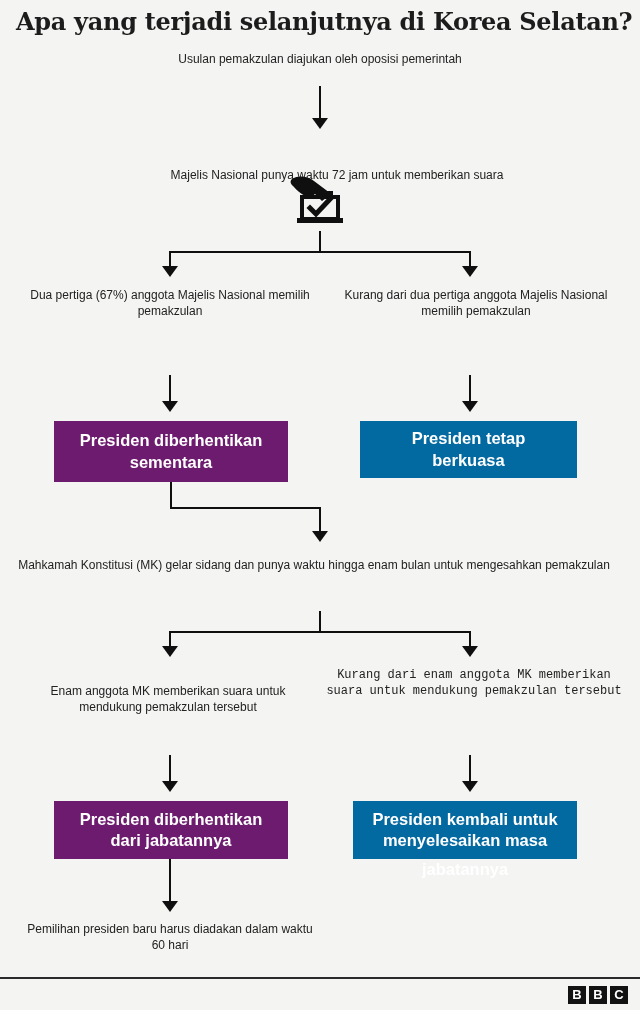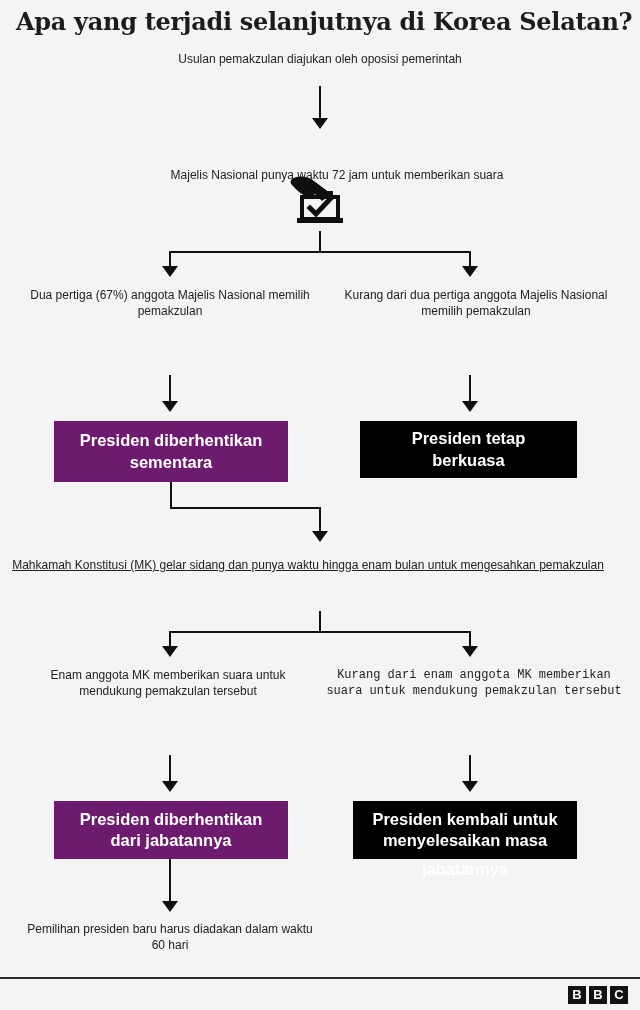--- a/index.html
+++ b/index.html
@@ -57,21 +57,21 @@
     font-size: 16.5px;
     line-height: 1.30;
     text-align: center;
     display: flex;
     align-items: center;
     justify-content: center;
     box-sizing: border-box;
     padding: 4px 16px;
   }
   .box.purple { background: #6d1b6e; }
-  .box.blue   { background: #000000; }
+  .box.blue   { background: #0369a1; }
 
   
   .box .overflow-line {
     position: absolute;
     left: 0;
     right: 0;
     top: 100%;
     color: #ffffff;
     font-weight: 700;
     font-size: 16.5px;
@@ -183,30 +183,30 @@
   <div class="arrowhead" style="left:462px; top:401px;"></div>
 
   <div class="box purple" style="left:54px; top:421px; width:234px; height:61px;">Presiden diberhentikan sementara</div>
   <div class="box blue" style="left:360px; top:421px; width:217px; height:57px;">Presiden tetap berkuasa</div>
 
   <div class="vline" style="left:170px; top:482px; height:27px;"></div>
   <div class="hline" style="left:170px; top:507px; width:151px;"></div>
   <div class="vline" style="left:319px; top:507px; height:30px;"></div>
   <div class="arrowhead" style="left:312px; top:531px;"></div>
 
-  <div class="node-text" style="left:8px; top:558px; width:600px;text-decoration:underline;">Mahkamah Konstitusi (MK) gelar sidang dan punya waktu hingga enam bulan untuk mengesahkan pemakzulan</div>
+  <div class="node-text" style="left:14px; top:558px; width:600px;">Mahkamah Konstitusi (MK) gelar sidang dan punya waktu hingga enam bulan untuk mengesahkan pemakzulan</div>
 
   <div class="vline" style="left:319px; top:611px; height:22px;"></div>
   <div class="hline" style="left:169px; top:631px; width:302px;"></div>
   <div class="vline" style="left:169px; top:631px; height:22px;"></div>
   <div class="arrowhead" style="left:162px; top:646px;"></div>
   <div class="vline" style="left:469px; top:631px; height:22px;"></div>
   <div class="arrowhead" style="left:462px; top:646px;"></div>
 
-  <div class="node-text" style="left:18px; top:668px; width:300px;">Enam anggota MK memberikan suara untuk mendukung pemakzulan tersebut</div>
+  <div class="node-text" style="left:18px; top:684px; width:300px;">Enam anggota MK memberikan suara untuk mendukung pemakzulan tersebut</div>
   <div class="node-text" style="left:318px; top:668px; width:312px;font-family:Liberation Mono, monospace;">Kurang dari enam anggota MK memberikan suara untuk mendukung pemakzulan tersebut</div>
 
   <div class="vline" style="left:169px; top:755px; height:32px;"></div>
   <div class="arrowhead" style="left:162px; top:781px;"></div>
   <div class="vline" style="left:469px; top:755px; height:32px;"></div>
   <div class="arrowhead" style="left:462px; top:781px;"></div>
 
   <div class="box purple" style="left:54px; top:801px; width:234px; height:58px;">Presiden diberhentikan dari jabatannya</div>
 
   <div class="box blue" style="left:353px; top:801px; width:224px; height:58px;">

